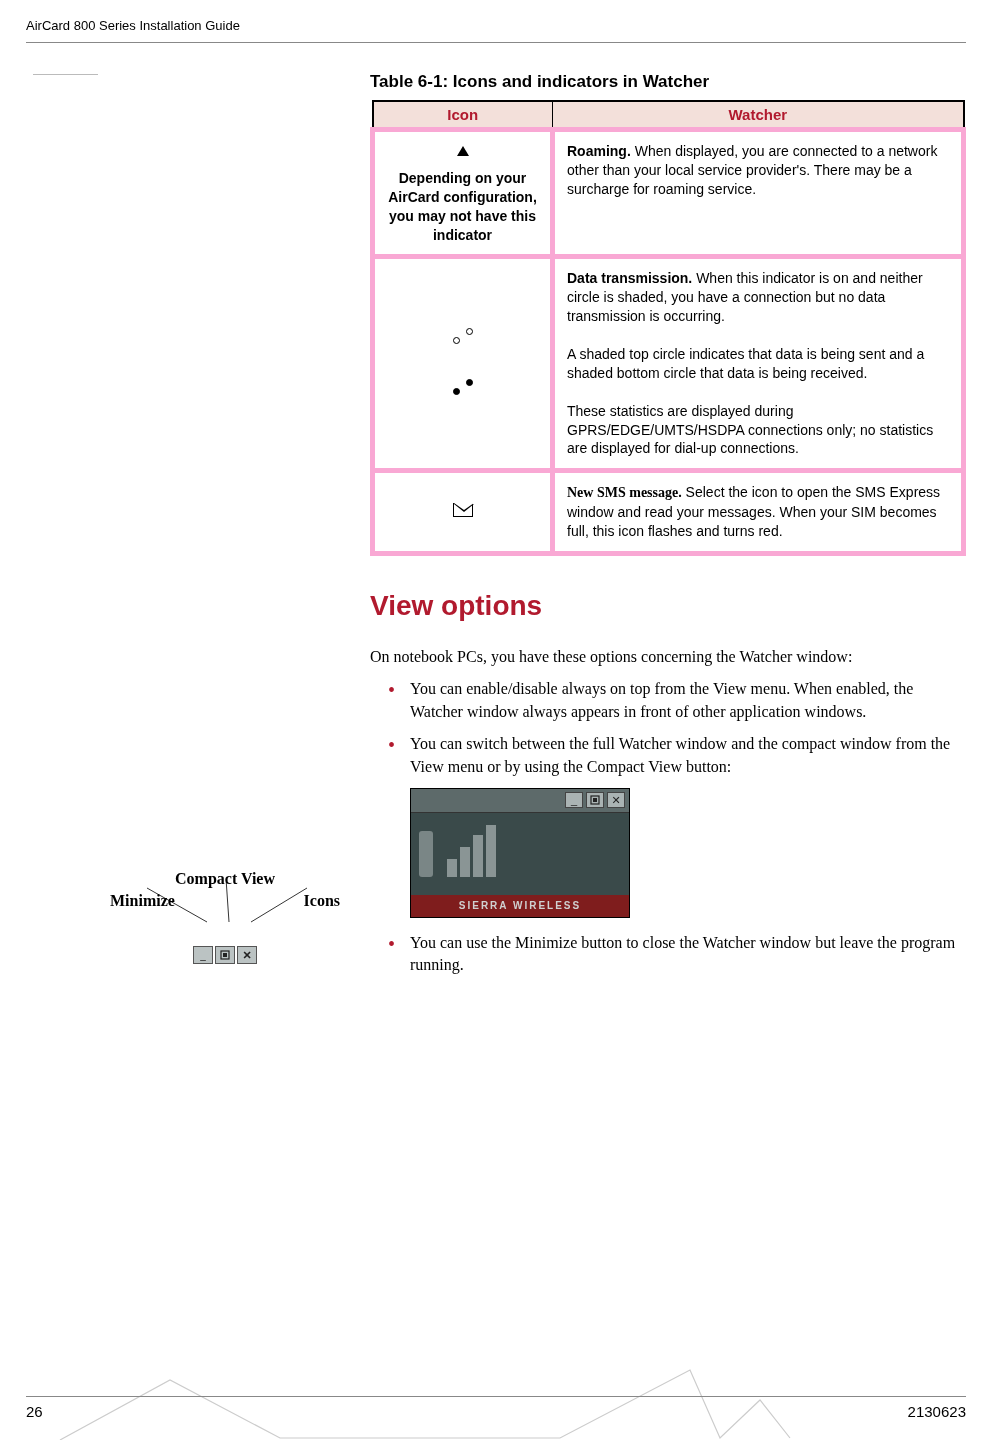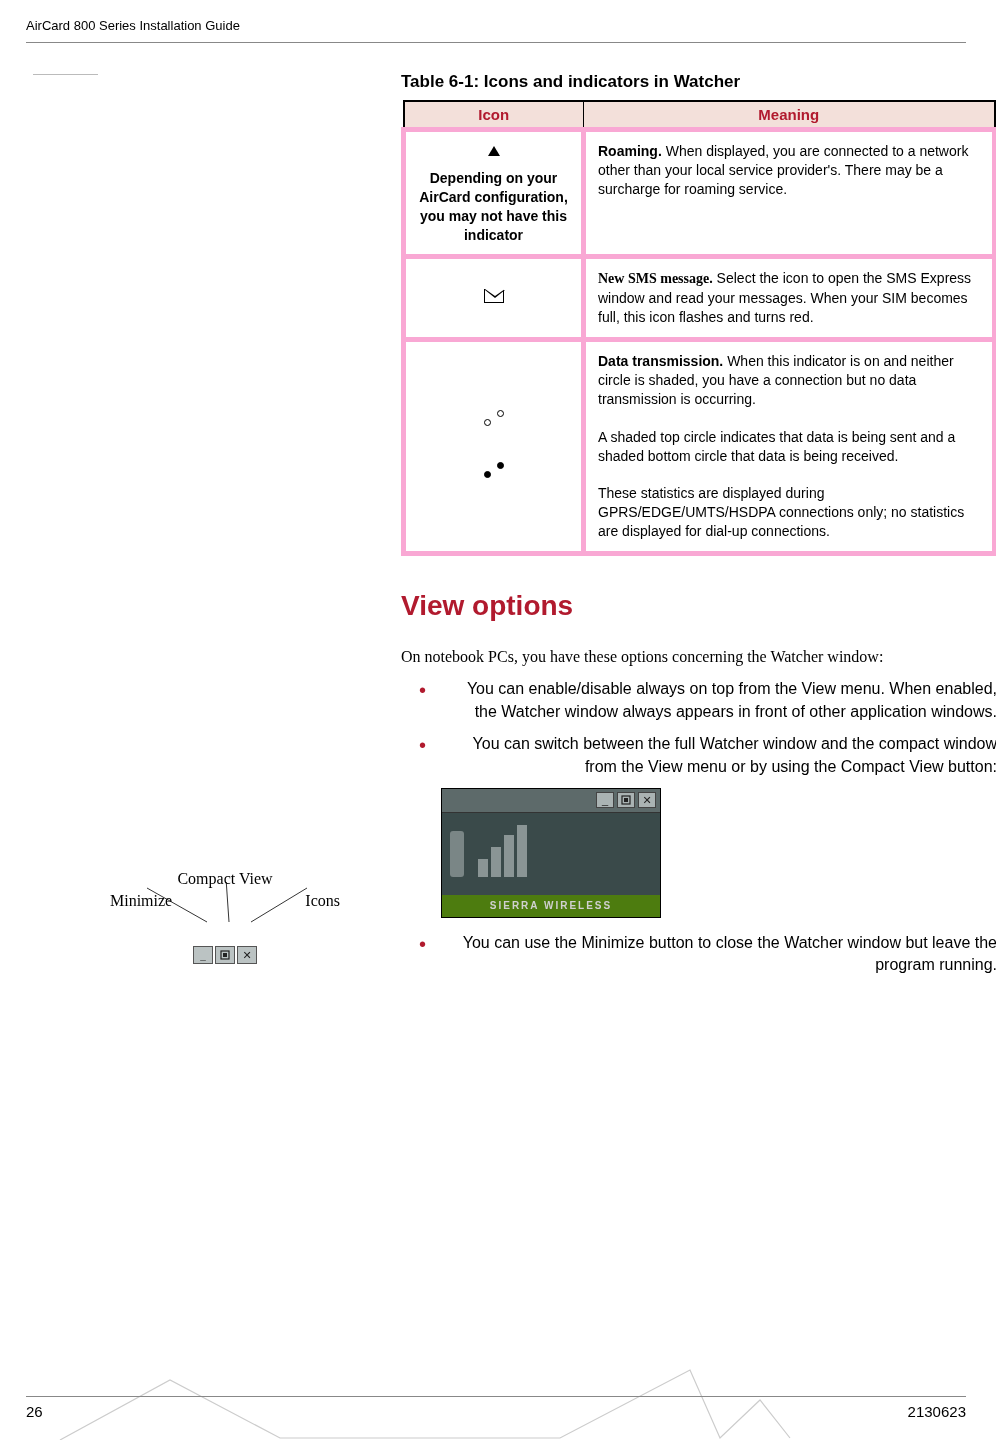--- a/index.html
+++ b/index.html
@@ -32,21 +32,20 @@
       left: 33px;
       width: 65px;
       height: 5px;
       border-bottom: 0.5px solid #bbb;
     }
     .main-content {
       position: absolute;
       left: 370px;
       top: 72px;
       width: 596px;
-      margin-left: 31px;
     }
     .table-title {
       font-weight: bold;
       font-size: 17px;
       margin-bottom: 8px;
       font-family: Arial, sans-serif;
     }
     table.icons {
       border-collapse: collapse;
       width: 100%;
@@ -147,24 +146,23 @@
     }
     .body-text {
       font-family: 'Book Antiqua', Palatino, Georgia, serif;
       font-size: 16px;
       line-height: 1.4;
       margin-bottom: 10px;
     }
     ul.bullet-list {
       list-style: none;
       padding-left: 24px;
-      font-family: Liberation Sans, sans-serif;
+      font-family: Liberation Serif, serif;
       font-size: 16px;
       line-height: 1.4;
-      text-align: right;
     }
     ul.bullet-list li {
       position: relative;
       margin-bottom: 10px;
       padding-left: 16px;
     }
     ul.bullet-list li::before {
       content: '•';
       color: #b11a2e;
       font-size: 20px;
@@ -221,36 +219,37 @@
     }
     .compact-image .bar {
       width: 10px;
       background: #8a9595;
     }
     .compact-image .footer {
       position: absolute;
       bottom: 0;
       width: 100%;
       height: 22px;
-      background: #4d7c0f;
+      background: #7f1d1d;
       color: #d0d0d0;
       font-size: 10px;
       font-weight: bold;
       letter-spacing: 2px;
       line-height: 22px;
       text-align: center;
     }
     .sidebar-annotation {
       position: absolute;
       left: 100px;
       top: 870px;
       width: 250px;
       font-family: 'Book Antiqua', Palatino, Georgia, serif;
       font-size: 16px;
       text-align: center;
+      font-weight: bold;
     }
     .sidebar-annotation .top-label {
       margin-bottom: 4px;
     }
     .sidebar-annotation .row2 {
       display: flex;
       justify-content: space-between;
       padding: 0 10px;
       margin-bottom: 6px;
     }
@@ -311,53 +310,53 @@
 <div class="page-header">AirCard 800 Series Installation Guide</div>
 <div class="page-header-line"></div>
 <div class="side-box"></div>
 
 <div class="main-content">
   <div class="table-title">Table 6-1:  Icons and indicators in Watcher</div>
   <table class="icons">
     <thead>
       <tr>
         <th>Icon</th>
-        <th>Meaning</th>
+        <th>Watcher</th>
       </tr>
     </thead>
     <tbody>
       <tr>
         <td class="icon-cell">
           <span class="triangle-icon"></span>
           <div class="icon-caption">Depending on your AirCard configuration, you may not have this indicator</div>
         </td>
         <td>
           <span class="bold-word">Roaming.</span><span> When displayed, you are connected to a network other than your local service provider's. There may be a surcharge for roaming service.</span>
         </td>
       </tr>
       <tr>
         <td class="icon-cell">
-          <span class="sms-icon"></span>
-        </td>
-        <td>
-          <span class="serif-bold">New SMS message.</span><span> Select the icon to open the SMS Express window and read your messages. When your SIM becomes full, this icon flashes and turns red.</span>
-        </td>
-      </tr>
-      <tr>
-        <td class="icon-cell">
           <span class="data-icon"><span class="c1"></span><span class="c2"></span></span>
           <br><br>
           <span class="data-icon filled"><span class="c1"></span><span class="c2"></span></span>
         </td>
         <td>
           <span class="bold-word">Data transmission.</span><span> When this indicator is on and neither circle is shaded, you have a connection but no data transmission is occurring.</span>
           <br><br>
           <span>A shaded top circle indicates that data is being sent and a shaded bottom circle that data is being received.</span>
           <br><br>
           <span>These statistics are displayed during GPRS/EDGE/UMTS/HSDPA connections only; no statistics are displayed for dial-up connections.</span>
+        </td>
+      </tr>
+      <tr>
+        <td class="icon-cell">
+          <span class="sms-icon"></span>
+        </td>
+        <td>
+          <span class="serif-bold">New SMS message.</span><span> Select the icon to open the SMS Express window and read your messages. When your SIM becomes full, this icon flashes and turns red.</span>
         </td>
       </tr>
     </tbody>
   </table>
 
   <h2 class="section-heading">View options</h2>
   <p class="body-text">On notebook PCs, you have these options concerning the Watcher window:</p>
   <ul class="bullet-list">
     <li>You can enable/disable always on top from the View menu. When enabled, the Watcher window always appears in front of other application windows.</li>
     <li>You can switch between the full Watcher window and the compact window from the View menu or by using the Compact View button:</li>

